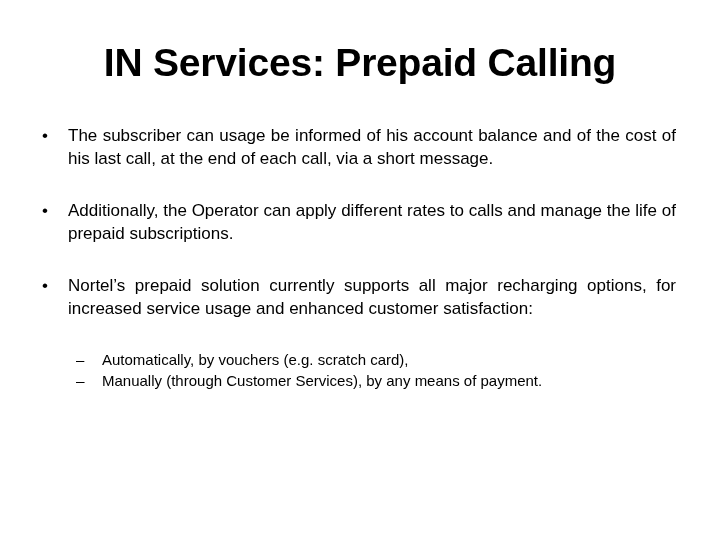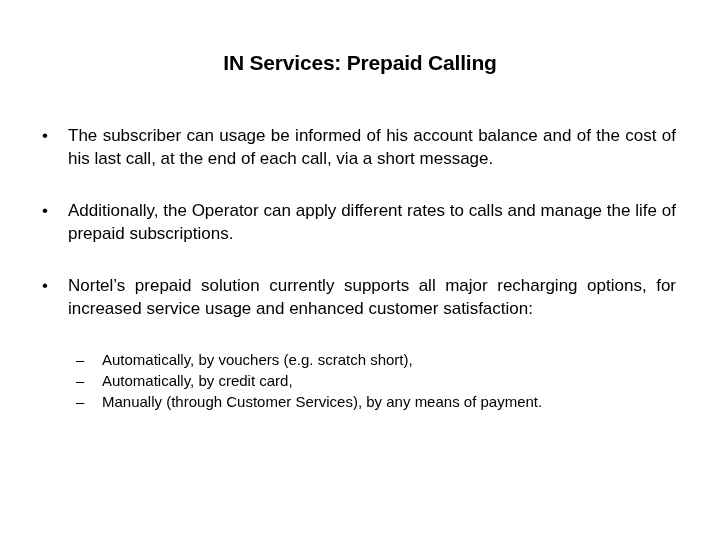--- a/index.html
+++ b/index.html
@@ -24,21 +24,21 @@
     box-sizing: border-box;
   }
 
   
   .slide-title {
     position: absolute;
     left: 0;
     top: 44px;
     width: 720px;
     text-align: center;
-    font-size: 21px;
+    font-size: 39px;
     line-height: 38px;
     font-weight: bold;
     letter-spacing: -0.2px;
     color: #000000;
     white-space: nowrap;
   }
 
   
   .body-area {
     position: absolute;
@@ -124,25 +124,24 @@
 
     <div class="bullet">
       <span class="marker">•</span>
       <span class="text">Nortel’s prepaid solution currently supports all major recharging options, for increased service usage and enhanced customer satisfaction:</span>
     </div>
 
     <div class="sub-wrap">
       <ul class="sub-list">
         <li class="sub-item">
           <span class="sub-marker">–</span>
-          <span>Automatically, by vouchers (e.g. scratch short),</span>
+          <span>Automatically, by vouchers (e.g. scratch card),</span>
         </li>
         <li class="sub-item">
           <span class="sub-marker">–</span>
-          <span>Automatically, by credit card,</span>
         </li>
         <li class="sub-item">
           <span class="sub-marker">–</span>
           <span>Manually (through Customer Services), by any means of payment.</span>
         </li>
       </ul>
     </div>
 
   </div>
 </div>

